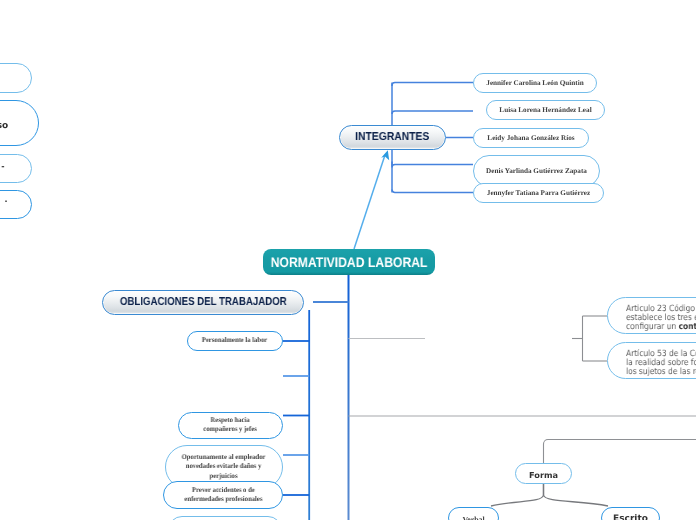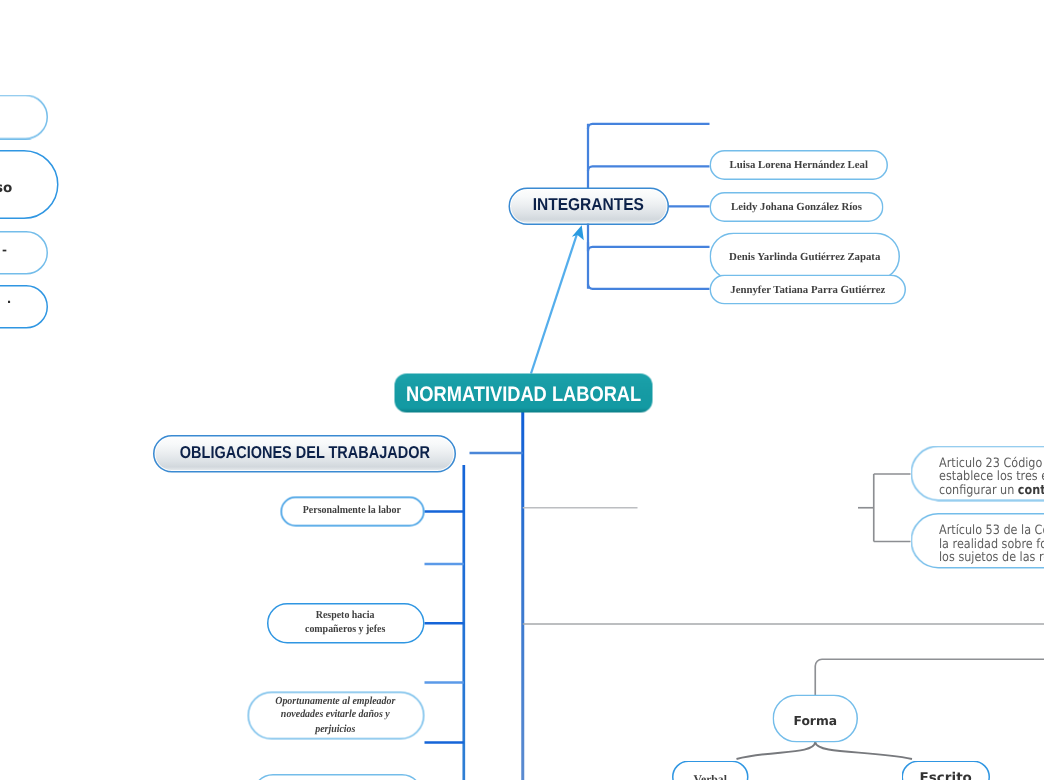--- a/index.html
+++ b/index.html
@@ -88,62 +88,69 @@
 
   <div class="node branch" style="left:339px;top:125px;width:107px;height:25px;font-size:11.5px;">
       <span class="sq" style="transform:scaleX(0.9);">INTEGRANTES</span>
     </div>
 
   <div class="node branch" style="left:102px;top:290px;width:202px;height:25px;font-size:11.5px;">
       <span class="sq" style="transform:scaleX(0.84);">OBLIGACIONES DEL TRABAJADOR</span>
     </div>
 
 
-  <div class="node leaf lt" style="left:473px;top:100px;width:119px;height:20px;font-family:Liberation Serif, serif;">Luisa Lorena Hernández Leal</div>
+  <div class="node leaf lt" style="left:473px;top:73px;width:124px;height:20px;">Jennifer Carolina León Quintin</div>
+  <div class="node leaf lt" style="left:486px;top:100px;width:119px;height:20px;font-family:Liberation Serif, serif;">Luisa Lorena Hernández Leal</div>
   <div class="node leaf lt" style="left:473px;top:128px;width:116px;height:20px;">Leidy Johana González Ríos</div>
   <div class="node leaf lt" style="left:473px;top:155px;width:127px;height:32px;">Denis Yarlinda Gutiérrez Zapata</div>
   <div class="node leaf lt" style="left:473px;top:183px;width:131px;height:20px;">Jennyfer Tatiana Parra Gutiérrez</div>
 
   <div class="node leaf ml" style="left:187px;top:331px;width:96px;height:20px;">
       <div>
      <div>Personalmente la labor</div>
   </div>
     </div>
-  <div class="node leaf ml" style="left:178px;top:402px;width:105px;height:27px;">
+  <div class="node leaf ml" style="left:178px;top:412px;width:105px;height:27px;">
       <div>
      <div>Respeto hacia</div>
      <div>compañeros y jefes</div>
   </div>
     </div>
-  <div class="node leaf lt ml" style="left:165px;top:461px;width:118px;height:32px;font-style:italic;">
+  <div class="node leaf lt ml" style="left:165px;top:445px;width:118px;height:44px;">
       <div>
      <div>Oportunamente al empleador</div>
      <div>novedades  evitarle daños y</div>
      <div>perjuicios</div>
+  </div>
+    </div>
+  <div class="node leaf ml" style="left:163px;top:481px;width:120px;height:28px;">
+      <div>
+     <div>Prever  accidentes o de</div>
+     <div>enfermedades profesionales</div>
   </div>
     </div>
   <div class="node leaf lt" style="left:168px;top:516px;width:114px;height:28px;"></div>
 
   <div class="node leaf lt sansbox" style="left:607px;top:297px;width:110px;height:37px;padding:5px 0 0 18px;">
     <div>
       <div>Articulo 23 Código s</div>
       <div>establece los tres el</div>
       <div><span>configurar un </span><b>contr</b></div>
     </div>
   </div>
 
   <div class="node leaf lt sansbox" style="left:607px;top:342px;width:110px;height:37px;padding:5px 0 0 18px;">
     <div>
       <div>Artículo 53 de la Co</div>
       <div>la realidad sobre fo</div>
       <div>los sujetos de las re</div>
     </div>
   </div>
 
-  <div class="node leaf lt smallsans" style="left:515px;top:463px;width:57px;height:32px;padding-top:4px;">Forma</div>
+  <div class="node leaf lt smallsans" style="left:515px;top:463px;width:57px;height:21px;padding-top:4px;">Forma</div>
   <div class="node leaf" style="left:448px;top:507px;width:51px;height:22px;font-size:7.8px;padding-top:3px;">Verbal</div>
   <div class="node leaf smallsans" style="left:601px;top:507px;width:59px;height:22px;font-size:9px;padding-top:3px;">Escrito</div>
 
   <div class="node leaf lt offs" style="left:-78px;top:63px;width:110px;height:30px;">
       <span></span>
     </div>
   <div class="node leaf offs" style="left:-80px;top:100px;width:119px;height:46px;font-size:9px;">
       <span style="position:relative;left:23px;top:3px;">so</span>
     </div>
   <div class="node leaf lt offs" style="left:-78px;top:154px;width:110px;height:29px;">

